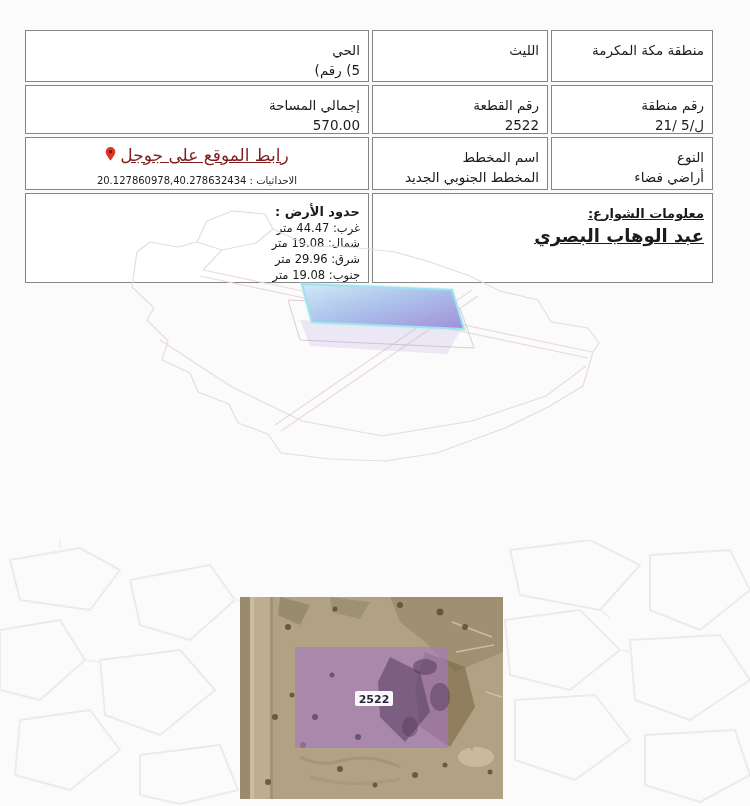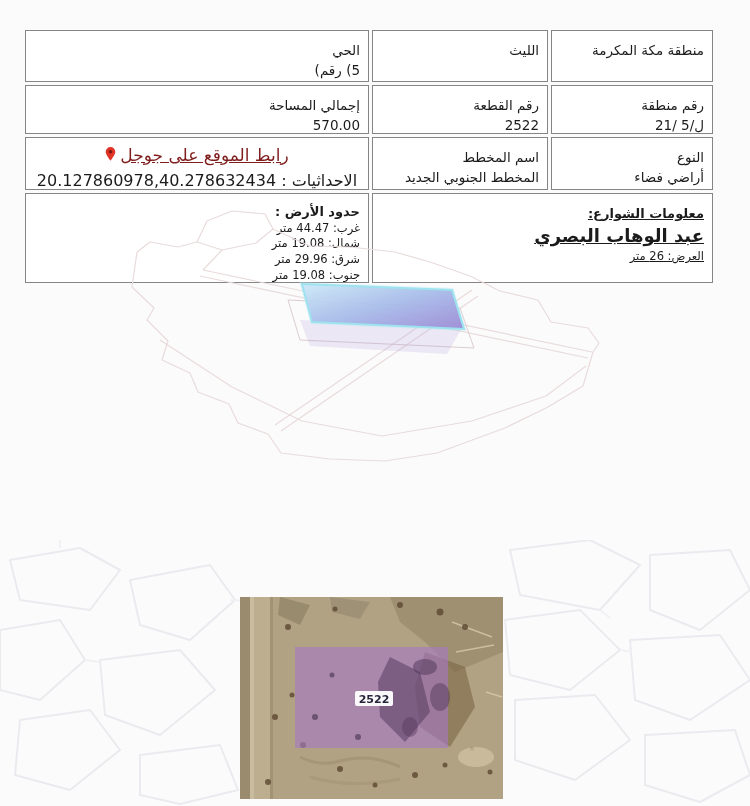--- a/index.html
+++ b/index.html
@@ -21,21 +21,21 @@
     box-sizing:border-box;border:1px solid #858585;background:#ffffff;
     padding:9px 8px 4px;font-size:13.5px;line-height:1.5;text-align:right;
     overflow:hidden;
   }
   .cell .lbl{display:block;}
   .cell .val{display:block;}
   .val-ltr{direction:ltr;text-align:right;}
   .cell-center{text-align:center;padding-top:5px;}
   .link-line{display:flex;justify-content:center;align-items:center;gap:4px;direction:rtl;}
   a.maplink{color:#7f1d1d;font-size:17px;}
-  .coords{font-size:16px;}
+  .coords{font-size:10px;}
   .b-title{font-size:13px;font-weight:bold;line-height:1.35;}
   .s-name{font-size:18px;font-weight:bold;line-height:1.4;}
   .s-width{font-size:11.5px;line-height:1.4;}
   .b-item{font-size:11.5px;line-height:1.38;}
   .span2{grid-column:1 / span 2;text-decoration:underline;}
   .col3{grid-column:3;}
 
   
   .plan{position:absolute;left:120px;top:196px;z-index:3;pointer-events:none;}
 
@@ -92,21 +92,20 @@
               <path d="M5.5,13.6 C5.5,13.6 0.7,7.6 0.7,4.9 a4.8,4.8 0 1 1 9.6,0 C10.3,7.6 5.5,13.6 5.5,13.6 Z" fill="#e03426"></path>
               <circle cx="5.5" cy="4.8" r="1.8" fill="#7e1410"></circle>
             </svg></span>
       </span>
       <span class="coords" dir="rtl">الاحداثيات : 20.127860978,40.278632434</span>
     </div>
 
     <div class="cell span2">
       <span class="b-title">معلومات الشوارع:</span>
       <span class="s-name" style="display:block">عبد الوهاب البصري</span>
-      <span class="s-width" style="display:block" dir="rtl">العرض: 26 متر</span>
     </div>
     <div class="cell col3">
       <span class="b-title" style="display:block">حدود الأرض :</span>
       <span class="b-item" style="display:block" dir="rtl">غرب: 44.47 متر</span>
       <span class="b-item" style="display:block" dir="rtl">شمال: 19.08 متر</span>
       <span class="b-item" style="display:block" dir="rtl">شرق: 29.96 متر</span>
       <span class="b-item" style="display:block" dir="rtl">جنوب: 19.08 متر</span>
     </div>
   </div>
 

